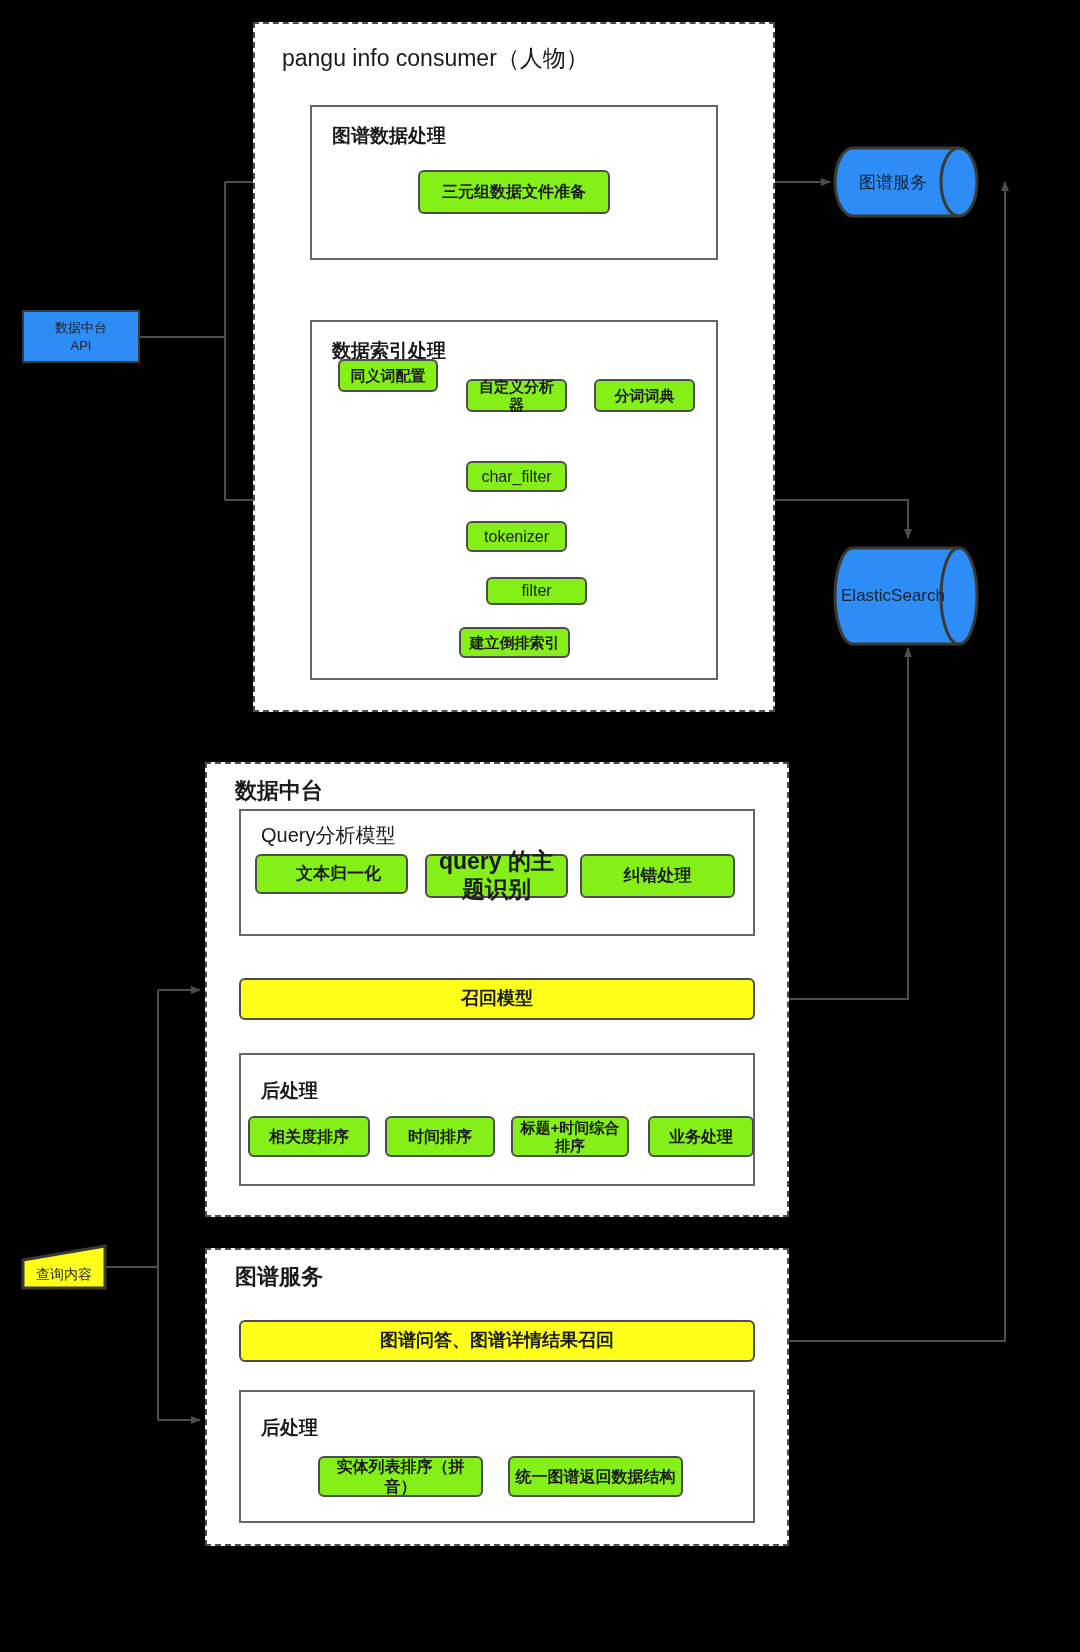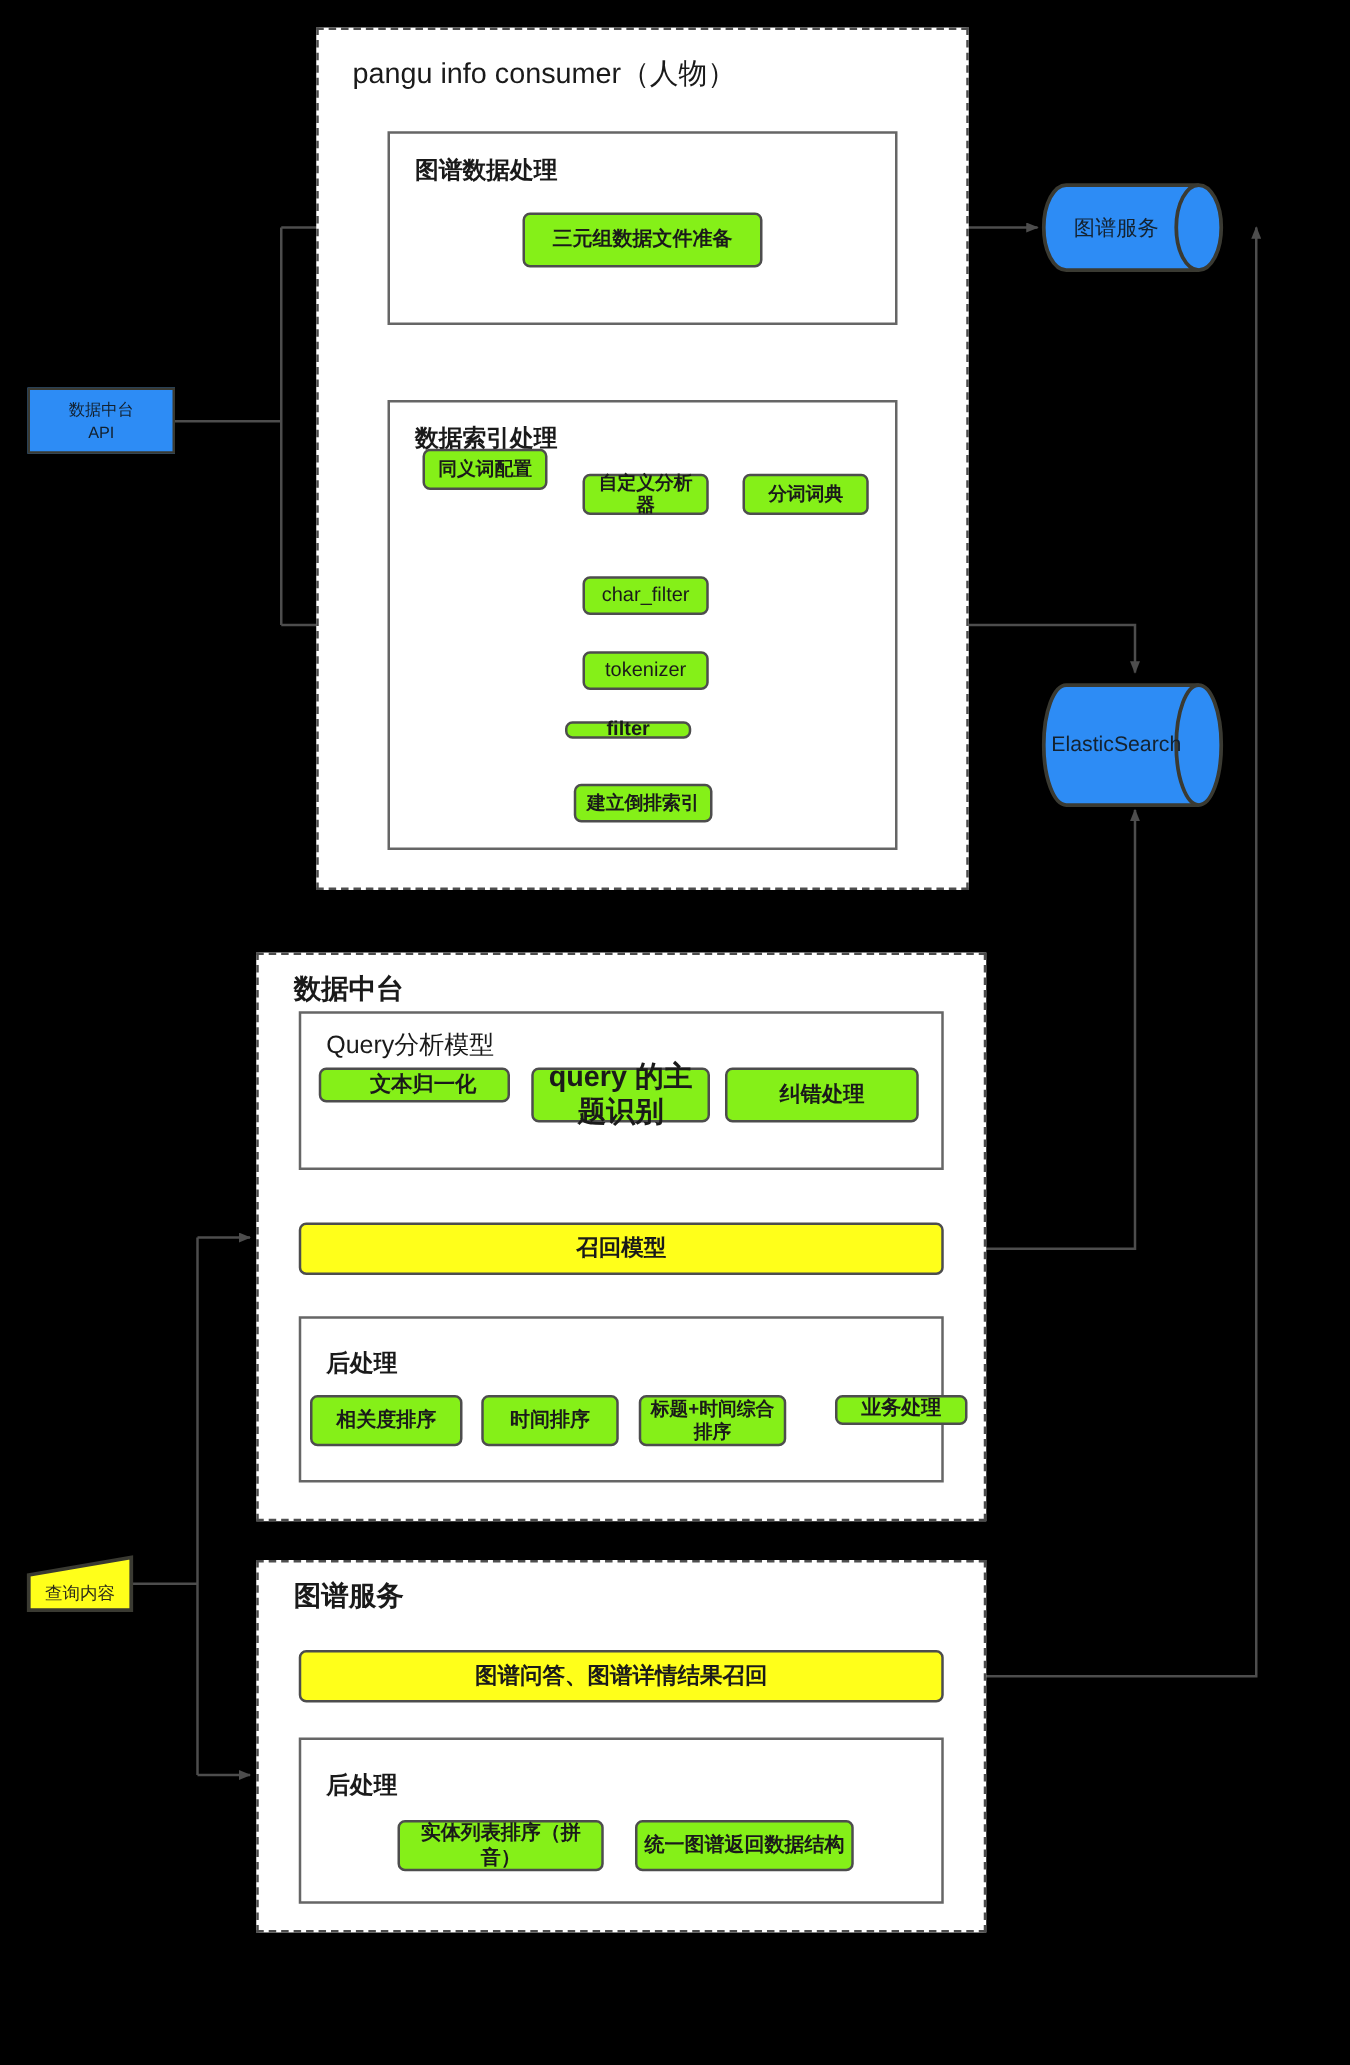--- a/index.html
+++ b/index.html
@@ -159,21 +159,21 @@
 
   <div class="abs panel" style="left:310px; top:320px; width:408px; height:360px;"></div>
   <div class="panel-title" style="left:332px; top:338px;">数据索引处理</div>
 
   <div class="abs node green bold" style="left:338px; top:359px; width:100px; height:33px; font-size:15px;">同义词配置</div>
   <div class="abs node green bold" style="left:466px; top:379px; width:101px; height:33px; font-size:15px;">自定义分析器</div>
   <div class="abs node green bold" style="left:594px; top:379px; width:101px; height:33px; font-size:15px;">分词词典</div>
 
   <div class="abs node green" style="left:466px; top:461px; width:101px; height:31px;">char_filter</div>
   <div class="abs node green" style="left:466px; top:521px; width:101px; height:31px;">tokenizer</div>
-  <div class="abs node green" style="left:452px; top:577px; width:101px; height:14px;font-weight:bold;">filter</div>
+  <div class="abs node green" style="left:486px; top:577px; width:101px; height:28px;">filter</div>
   <div class="abs node green bold" style="left:459px; top:627px; width:111px; height:31px; font-size:15px;">建立倒排索引</div>
 
   <div class="abs blue-rect" style="left:22px; top:310px; width:118px; height:53px; flex-direction:column;">
     <span>数据中台</span>
     <span>API</span>
   </div>
 
   <div class="cyl-wrap" style="left:833px; top:146px; width:146px; height:72px;">
     <svg width="146" height="72" viewBox="0 0 146 72">
       <path d="M20,2 L126,2 A18,34 0 0 1 126,70 L20,70 A18,34 0 0 1 20,2 Z" fill="#2d8cf5" stroke="#3a3a32" stroke-width="3"></path>
@@ -189,33 +189,33 @@
     </svg>
     <div class="cyl-label">ElasticSearch</div>
   </div>
 
   <div class="abs dashed-box" style="left:205px; top:762px; width:584px; height:455px;"></div>
   <div class="group-title" style="left:235px; top:776px;">数据中台</div>
 
   <div class="abs panel" style="left:239px; top:809px; width:516px; height:127px;"></div>
   <div class="panel-title reg" style="left:261px; top:822px;">Query分析模型</div>
 
-  <div class="abs node green bold" style="left:255px; top:854px; width:153px; height:28px; font-size:17px;padding-left:18px;">文本归一化</div>
+  <div class="abs node green bold" style="left:255px; top:854px; width:153px; height:40px; font-size:17px;padding-left:18px;">文本归一化</div>
   <div class="abs node green bold" style="left:425px; top:854px; width:143px; height:44px; font-size:23px;">query 的主题识别</div>
   <div class="abs node green bold" style="left:580px; top:854px; width:155px; height:44px; font-size:17px;">纠错处理</div>
 
   <div class="abs node yellow bold" style="left:239px; top:978px; width:516px; height:42px; font-size:18px;text-align:center;">召回模型</div>
 
   <div class="abs panel" style="left:239px; top:1053px; width:516px; height:133px;"></div>
   <div class="panel-title" style="left:261px; top:1078px;">后处理</div>
 
   <div class="abs node green bold" style="left:248px; top:1116px; width:122px; height:41px; font-size:16px;">相关度排序</div>
   <div class="abs node green bold" style="left:385px; top:1116px; width:110px; height:41px; font-size:16px;text-align:right;">时间排序</div>
   <div class="abs node green bold" style="left:511px; top:1116px; width:118px; height:41px; font-size:15px;">标题+时间综合排序</div>
-  <div class="abs node green bold" style="left:668px; top:1116px; width:106px; height:24px; font-size:16px;font-family:Liberation Mono, monospace;">业务处理</div>
+  <div class="abs node green bold" style="left:648px; top:1116px; width:106px; height:41px; font-size:16px;">业务处理</div>
 
   <div class="abs dashed-box" style="left:205px; top:1248px; width:584px; height:298px;"></div>
   <div class="group-title" style="left:235px; top:1262px;">图谱服务</div>
 
   <div class="abs node yellow bold" style="left:239px; top:1320px; width:516px; height:42px; font-size:18px;">图谱问答、图谱详情结果召回</div>
 
   <div class="abs panel" style="left:239px; top:1390px; width:516px; height:133px;"></div>
   <div class="panel-title" style="left:261px; top:1415px;">后处理</div>
 
   <div class="abs node green bold" style="left:318px; top:1456px; width:165px; height:41px; font-size:16px;">实体列表排序（拼音）</div>

